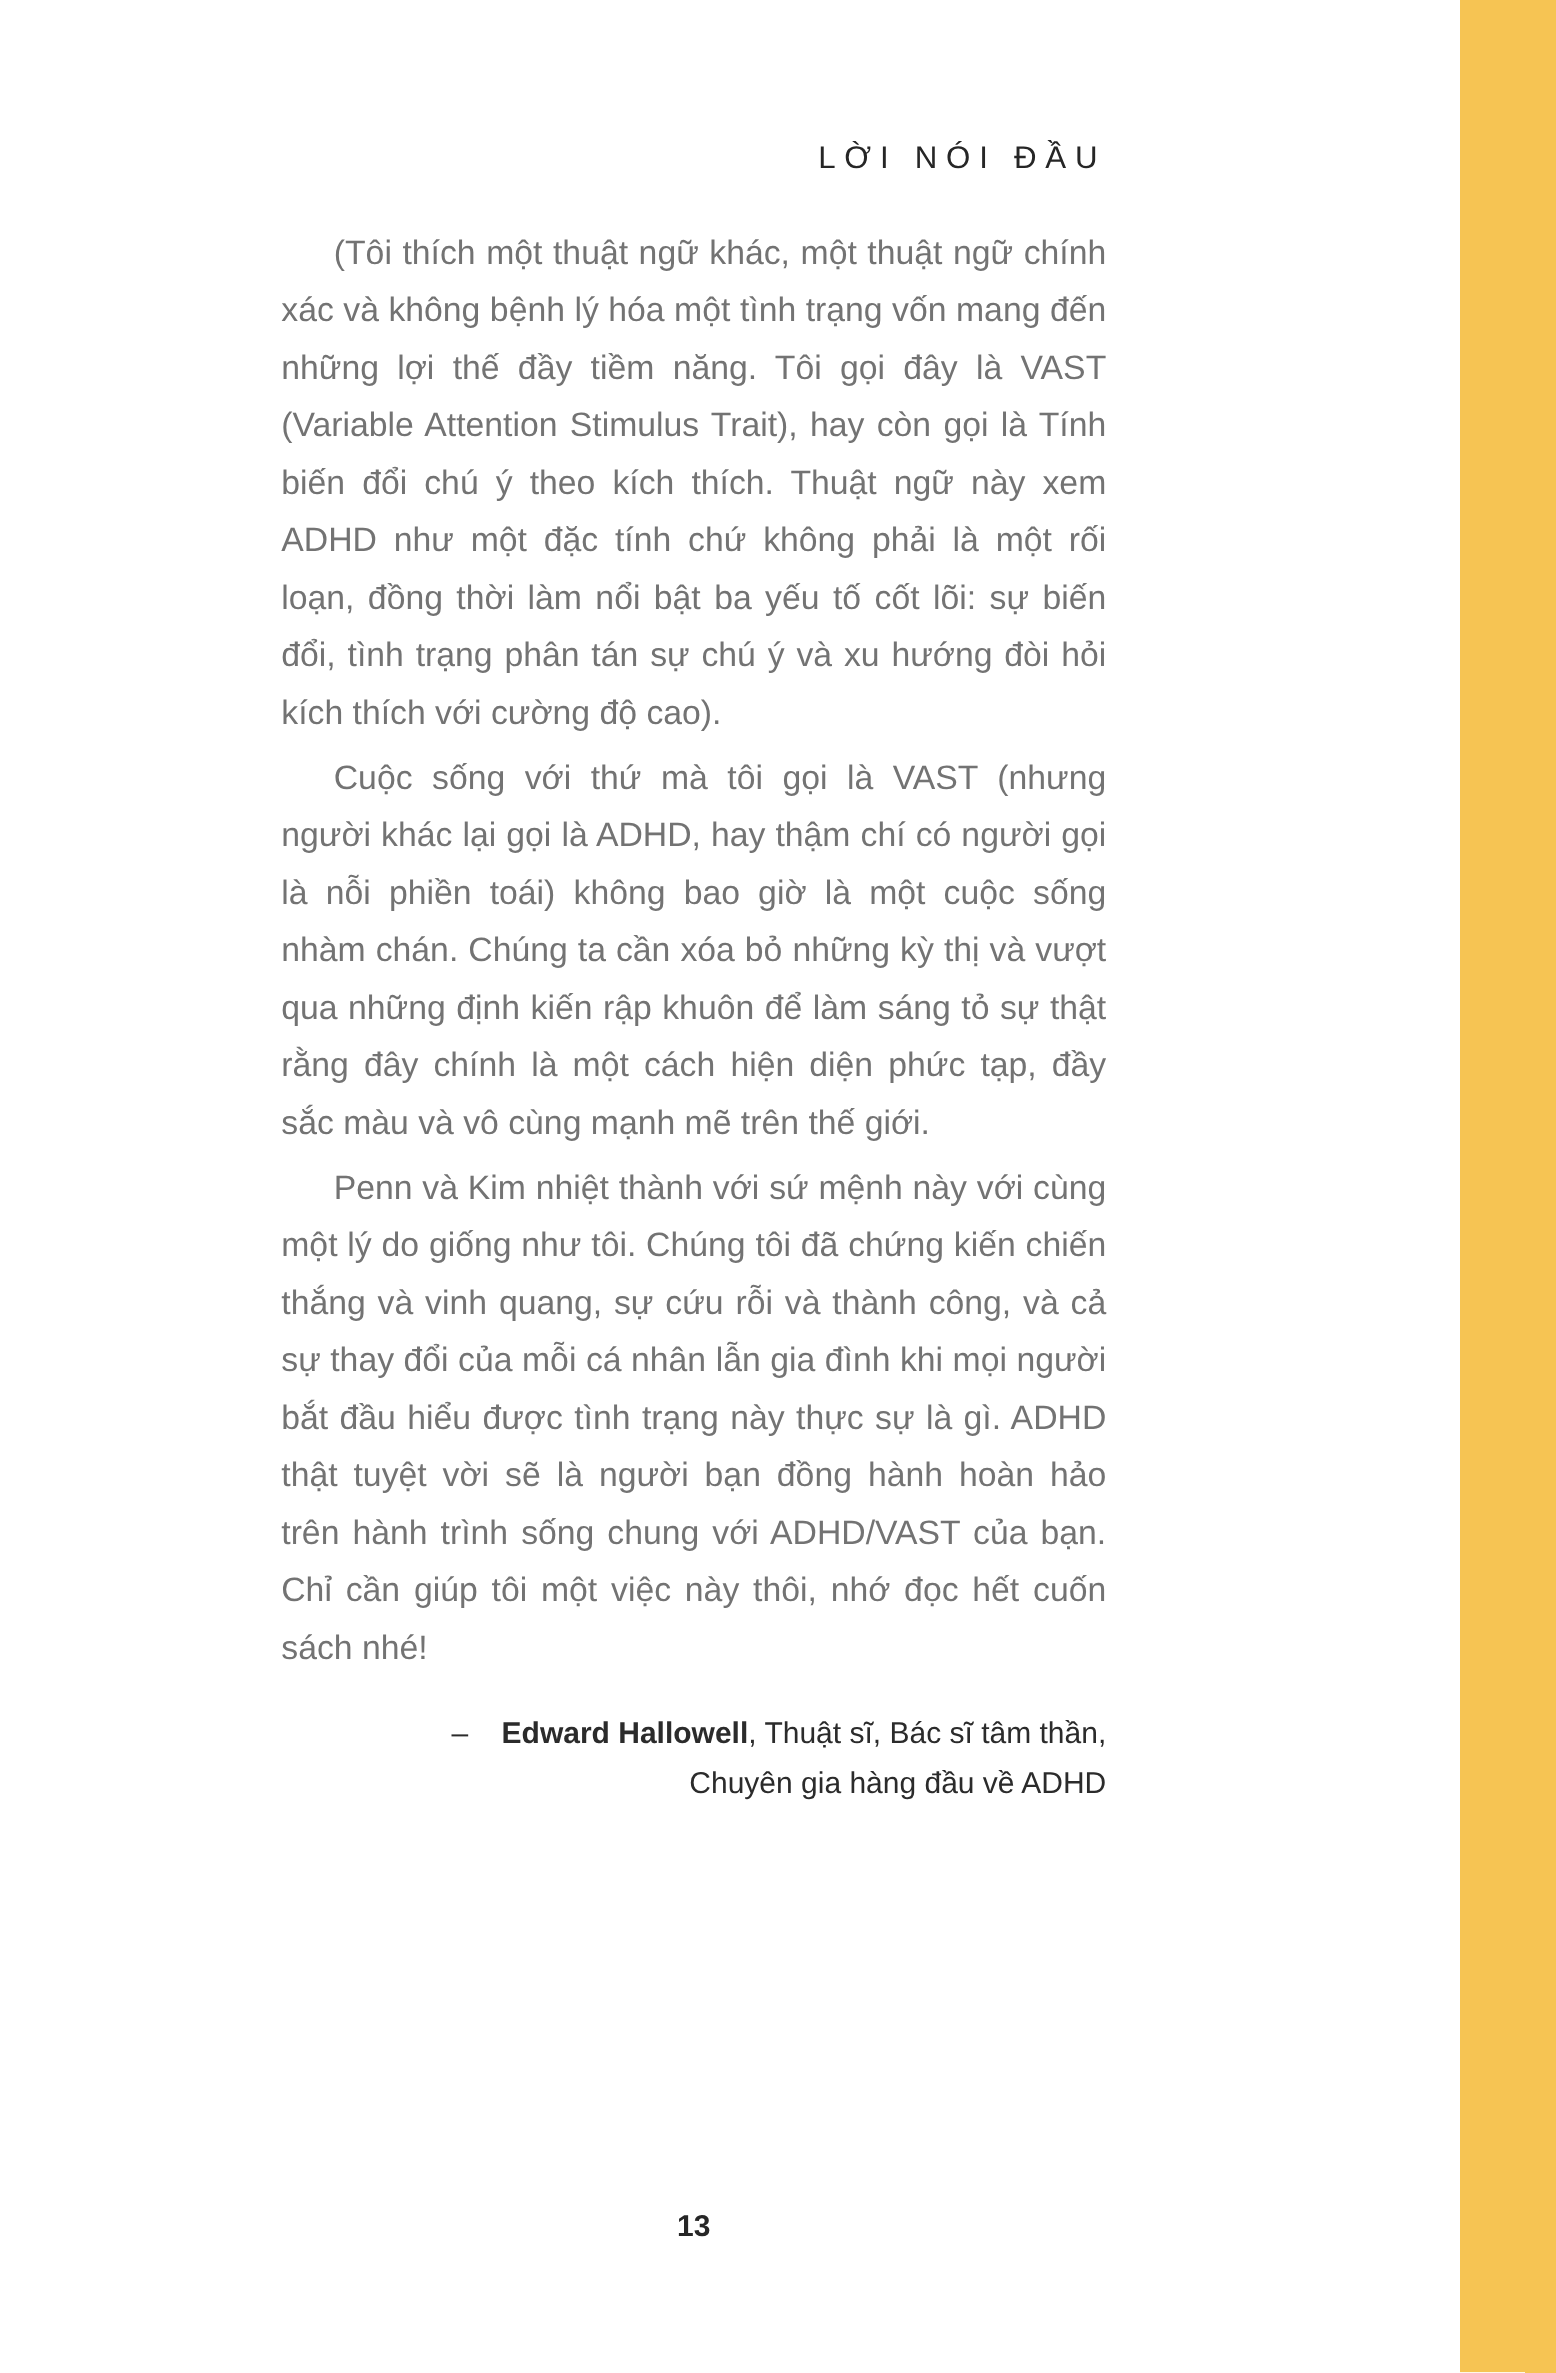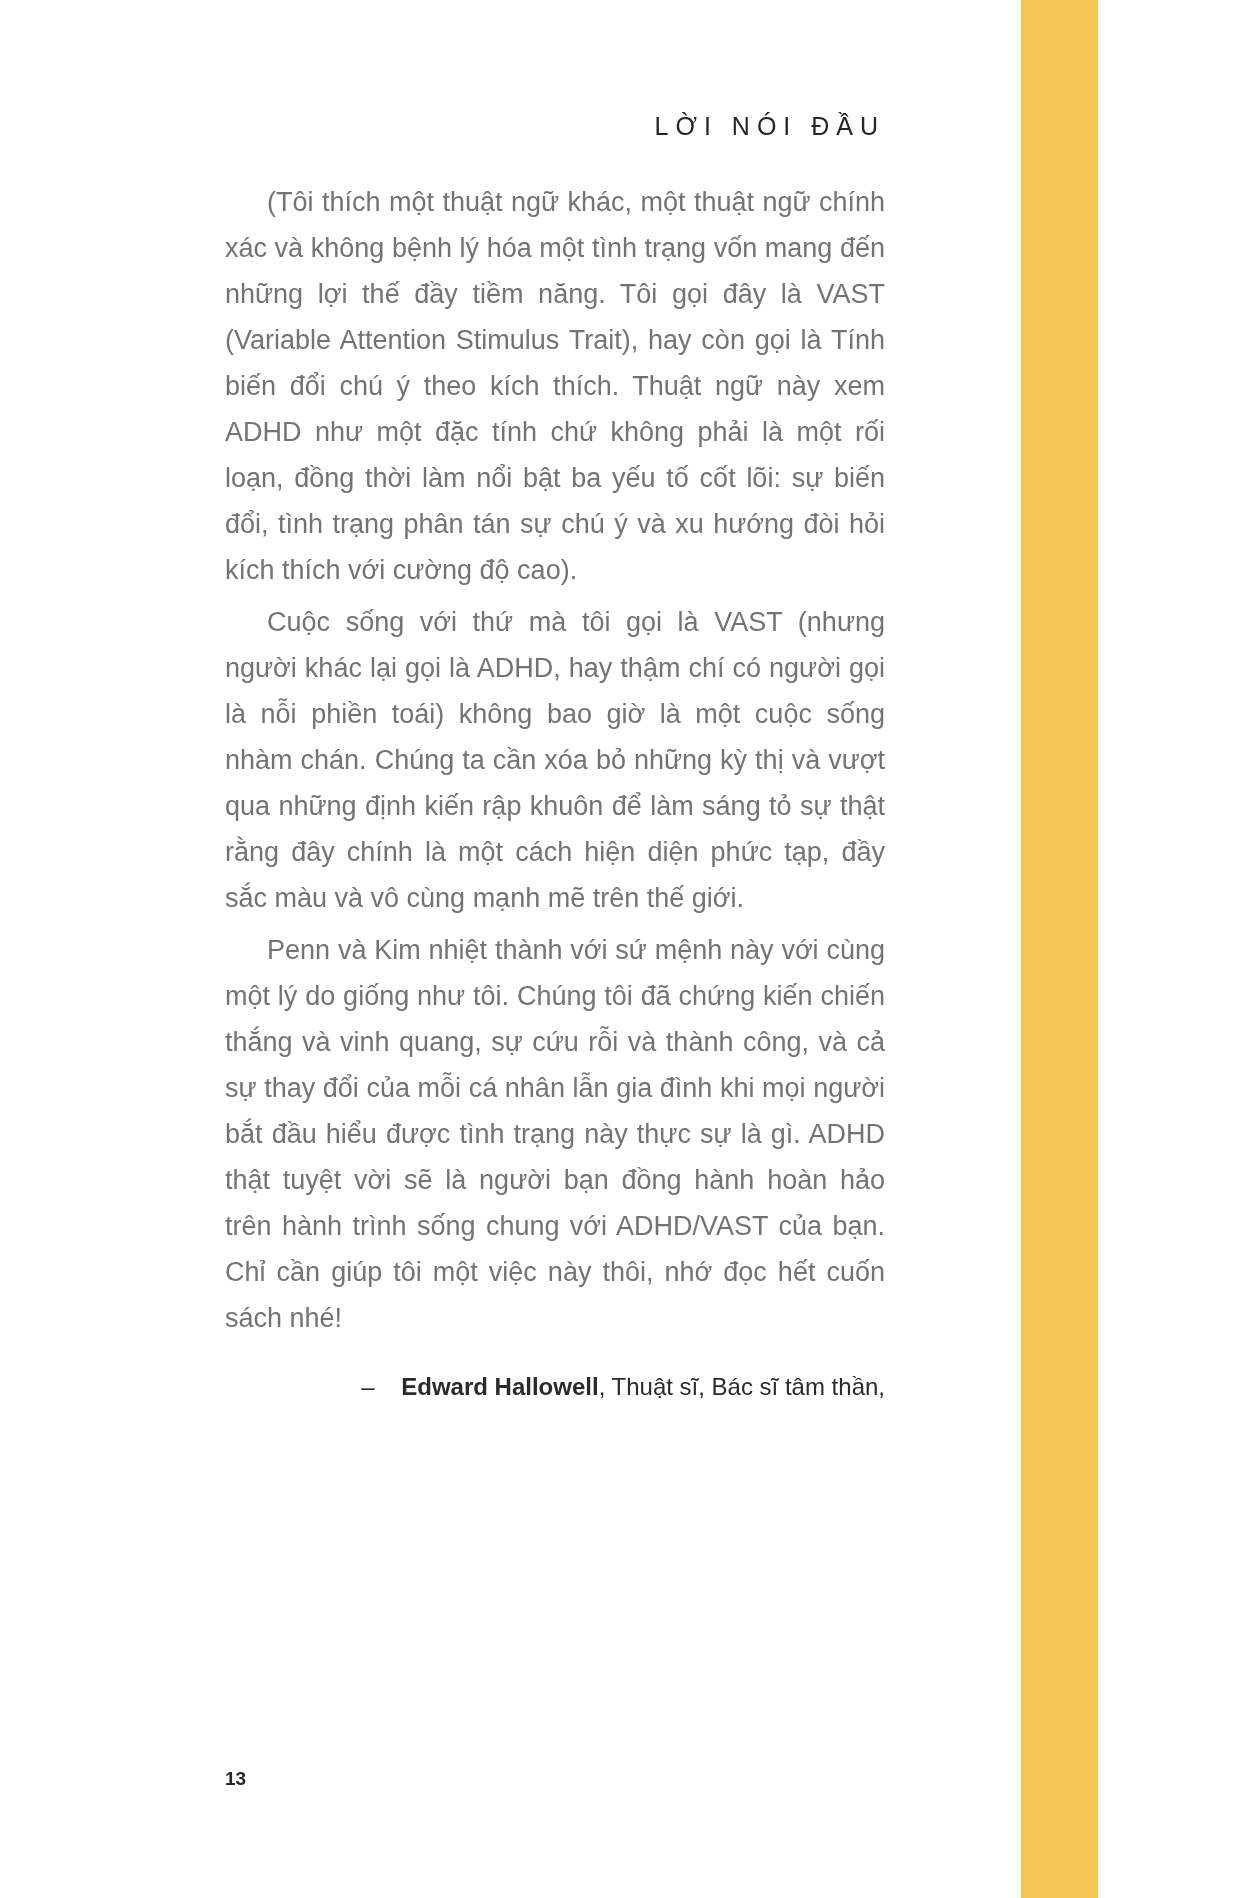--- a/index.html
+++ b/index.html
@@ -2,21 +2,21 @@
 <html><head>
 <meta charset="utf-8">
 <style>
   html, body {
     margin: 0;
     padding: 0;
     background: #ffffff;
   }
   .page {
     position: relative;
-    width: 1098px;
+    width: 1245px;
     height: 1898px;
     background: #ffffff;
     overflow: hidden;
     font-family: "Liberation Sans", sans-serif;
     color: #2b2b2b;
   }
   .accent-stripe {
     position: absolute;
     top: 0;
     right: 0;
@@ -55,22 +55,22 @@
   }
   .signature .sig-name {
     font-weight: bold;
     margin-left: 20px;
   }
   .page-number {
     position: absolute;
     top: 1768px;
     left: 225px;
     width: 660px;
-    text-align: left;
-    font-size: 19px;
+    text-align: center;
+    font-size: 24px;
     font-weight: bold;
     color: #262626;
   }
 </style>
 </head>
 <body>
 
 <div class="page">
 
   <div class="accent-stripe" style="background: rgb(246, 196, 83);"></div>
@@ -82,19 +82,20 @@
     <div class="body-copy">
       <p>(Tôi thích một thuật ngữ khác, một thuật ngữ chính xác và không bệnh lý hóa một tình trạng vốn mang đến những lợi thế đầy tiềm năng. Tôi gọi đây là VAST (Variable Attention Stimulus Trait), hay còn gọi là Tính biến đổi chú ý theo kích thích. Thuật ngữ này xem ADHD như một đặc tính chứ không phải là một rối loạn, đồng thời làm nổi bật ba yếu tố cốt lõi: sự biến đổi, tình trạng phân tán sự chú ý và xu hướng đòi hỏi kích thích với cường độ cao).</p>
       <p>Cuộc sống với thứ mà tôi gọi là VAST (nhưng người khác lại gọi là ADHD, hay thậm chí có người gọi là nỗi phiền toái) không bao giờ là một cuộc sống nhàm chán. Chúng ta cần xóa bỏ những kỳ thị và vượt qua những định kiến rập khuôn để làm sáng tỏ sự thật rằng đây chính là một cách hiện diện phức tạp, đầy sắc màu và vô cùng mạnh mẽ trên thế giới.</p>
       <p>Penn và Kim nhiệt thành với sứ mệnh này với cùng một lý do giống như tôi. Chúng tôi đã chứng kiến chiến thắng và vinh quang, sự cứu rỗi và thành công, và cả sự thay đổi của mỗi cá nhân lẫn gia đình khi mọi người bắt đầu hiểu được tình trạng này thực sự là gì. ADHD thật tuyệt vời sẽ là người bạn đồng hành hoàn hảo trên hành trình sống chung với ADHD/VAST của bạn. Chỉ cần giúp tôi một việc này thôi, nhớ đọc hết cuốn sách nhé!</p>
     </div>
 
     <div class="signature">
       <div>
         <span>– </span><span class="sig-name">Edward Hallowell</span><span>, Thuật sĩ, Bác sĩ tâm thần,</span>
       </div>
+      <div>Chuyên gia hàng đầu về ADHD</div>
     </div>
 
   </div>
 
   <div class="page-number">13</div>
 
 </div>
 
 </body></html>

